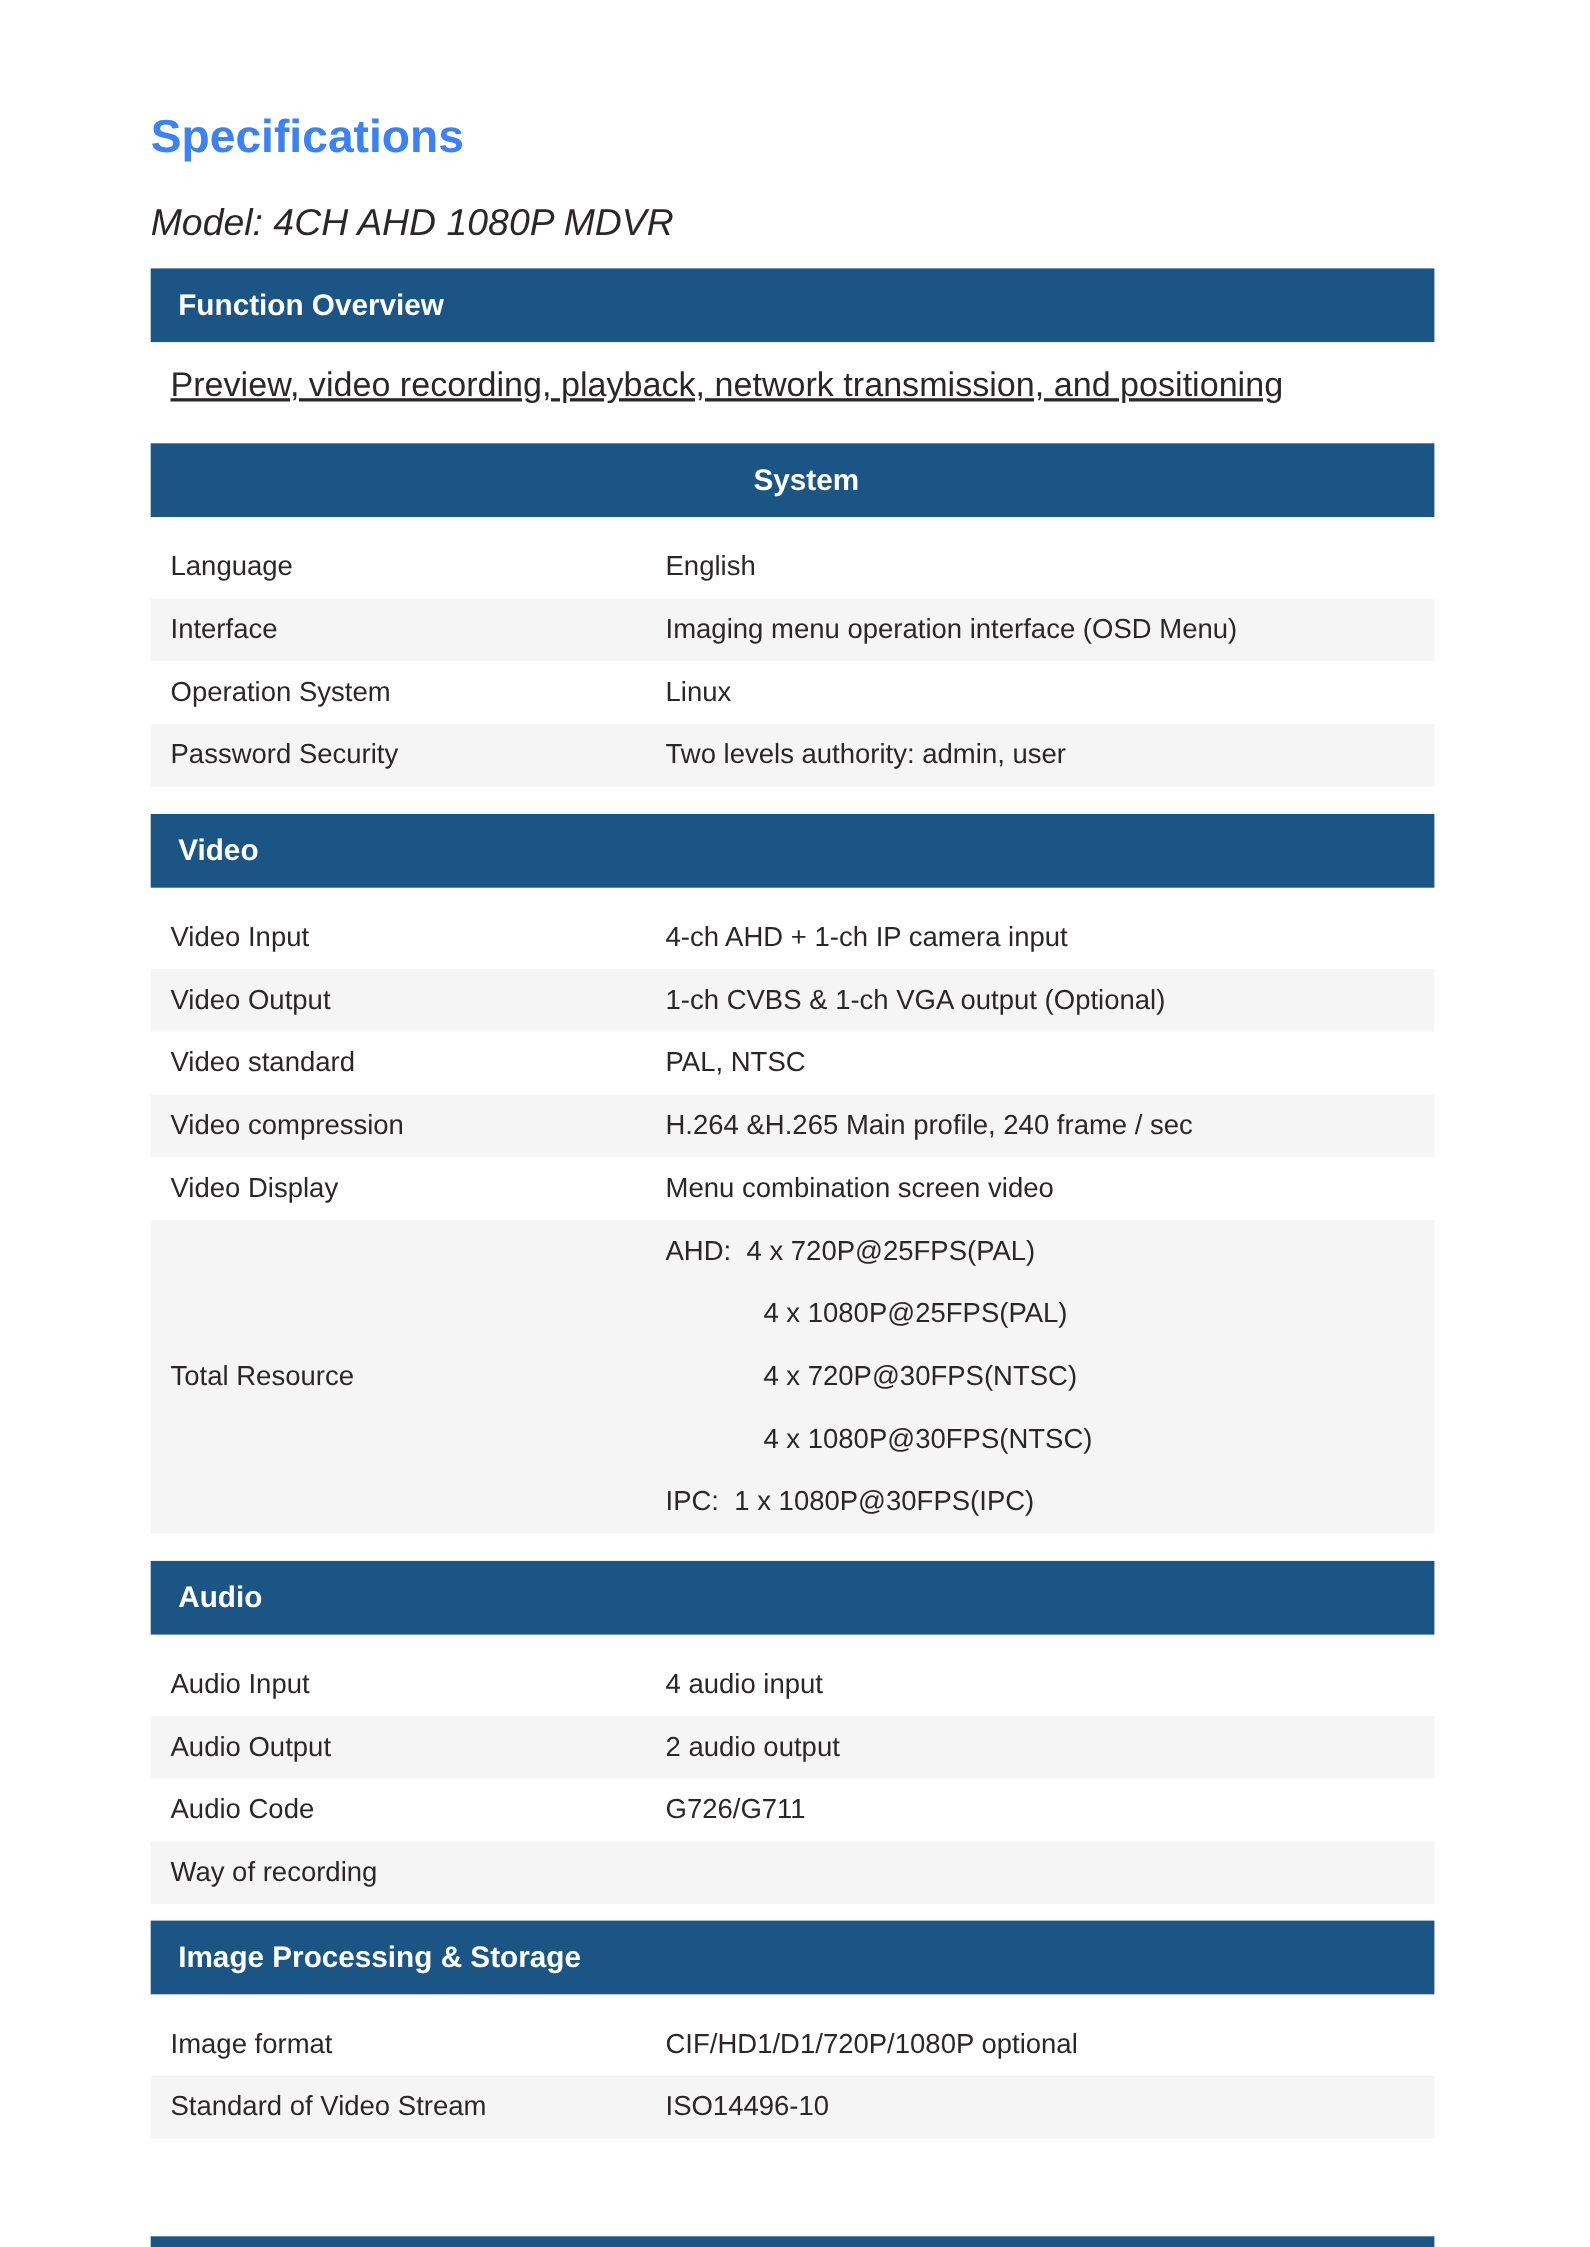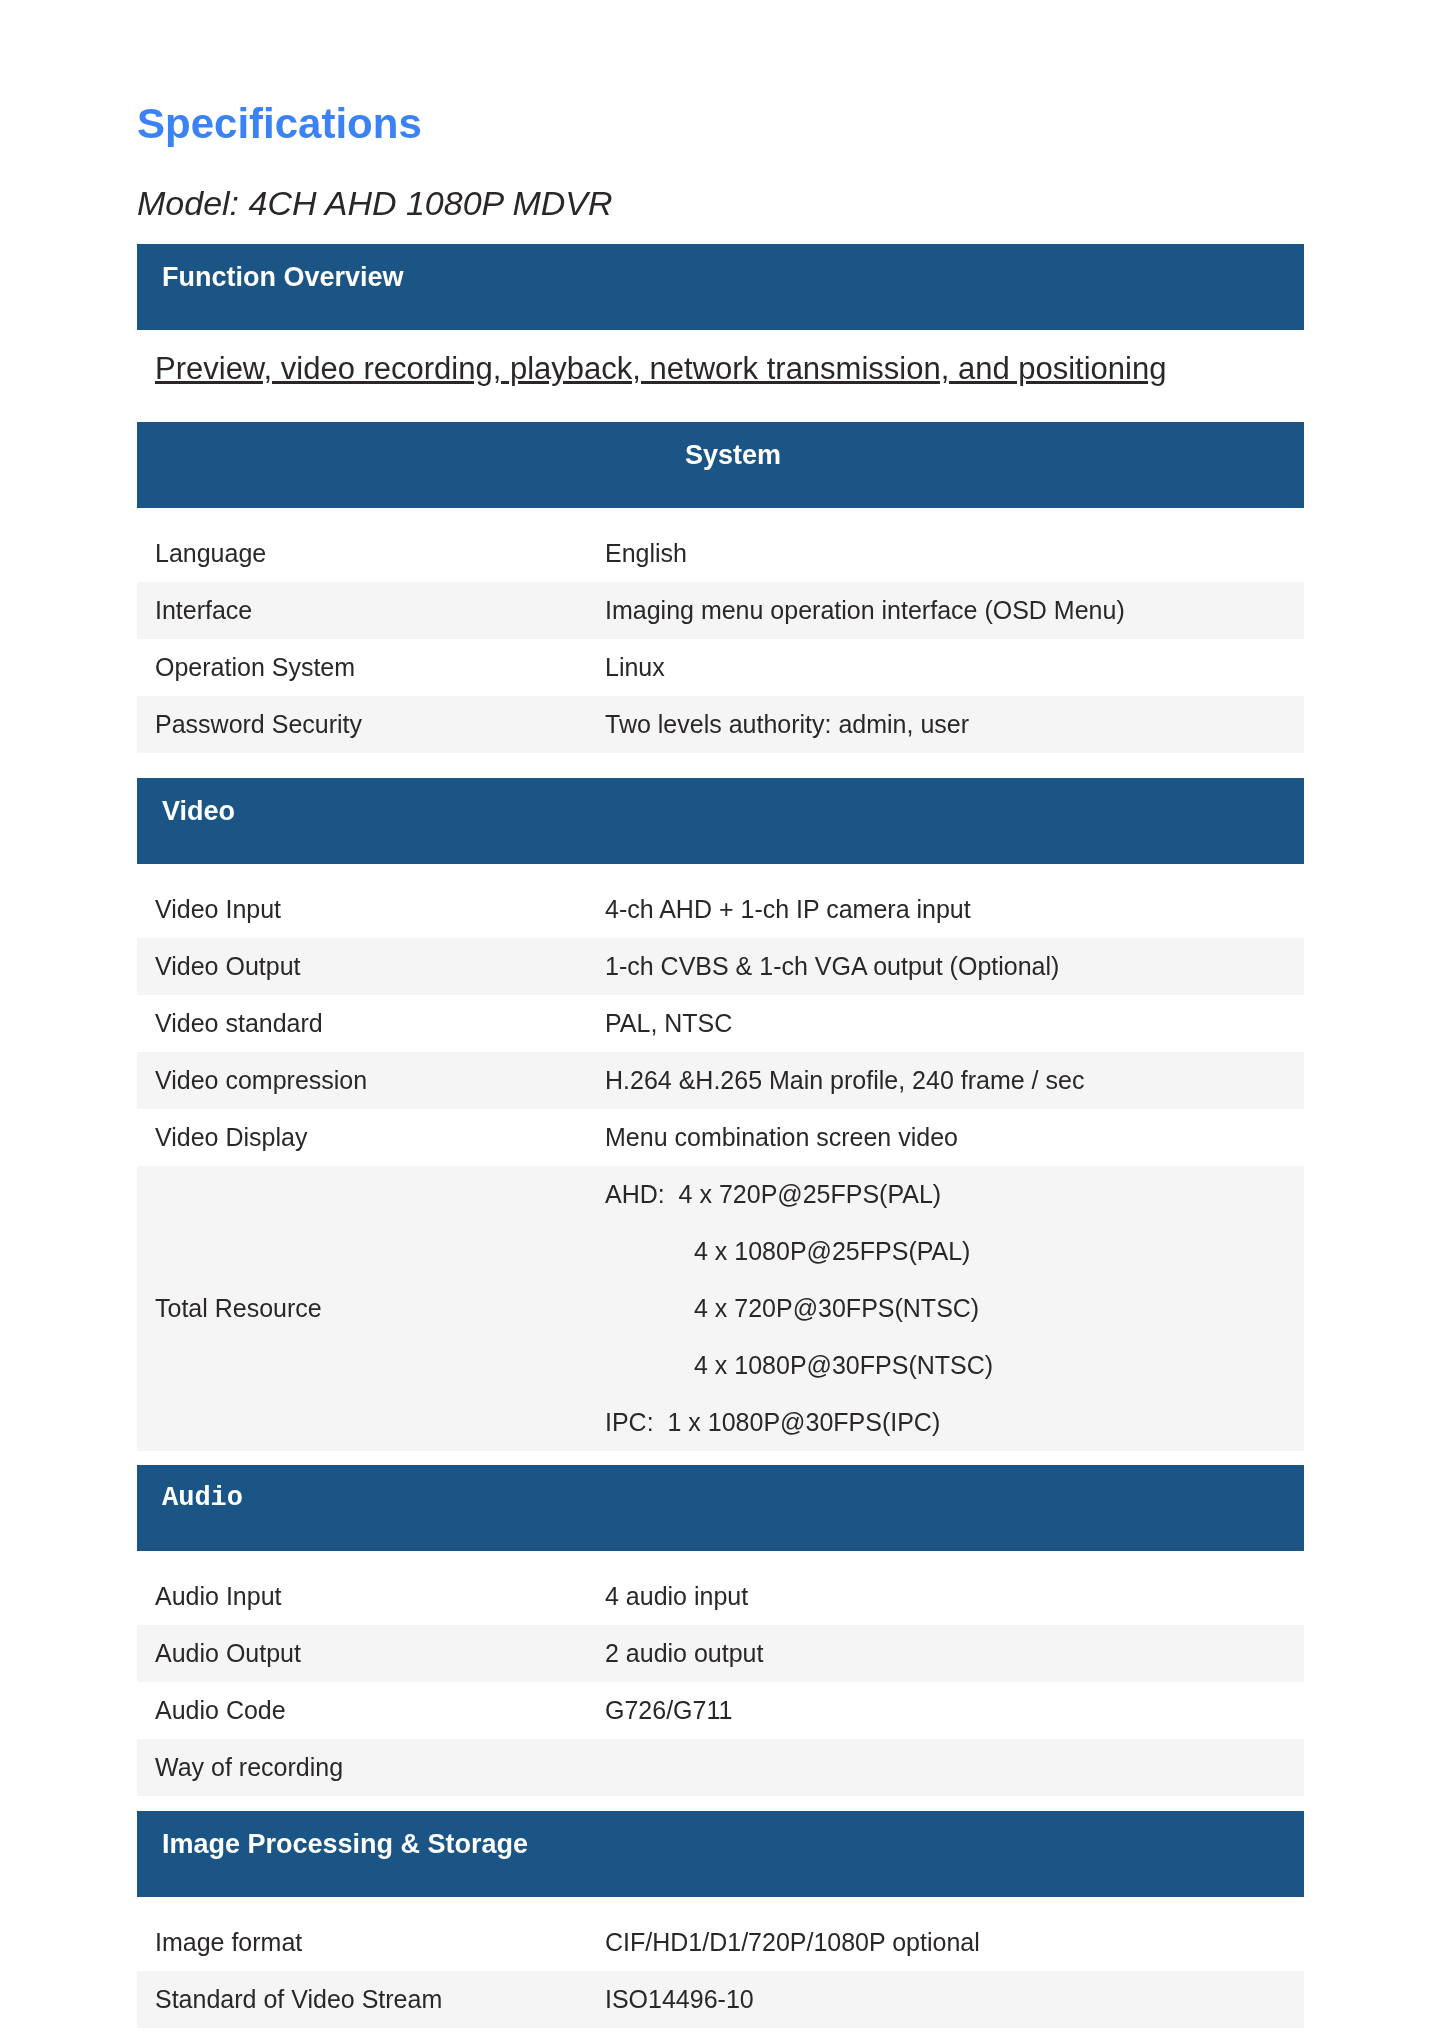--- a/index.html
+++ b/index.html
@@ -23,32 +23,32 @@
     font-weight: bold;
     color: #3b82f6;
   }
   .model-line {
     margin: 40px 0 0 0;
     font-size: 34px;
     line-height: 30px;
     font-style: italic;
   }
   .band {
-    height: 86px;
+    height: 67px;
     background: #1B5586;
     color: #ffffff;
     font-size: 27px;
     font-weight: bold;
     line-height: 67px;
     padding-left: 25px;
   }
   .section-0 .band { margin-top: 26px; }
   .section-1 .band { margin-top: 25px; text-align: center; }
   .section-2 .band { margin-top: 25px; }
-  .section-3 .band { margin-top: 14px; font-family: Liberation Mono, monospace; }
+  .section-3 .band { margin-top: 25px; }
   .section-4 .band { margin-top: 15px; }
   .para {
     margin: 10px 0 0 0;
     padding-left: 18px;
     font-size: 31px;
     line-height: 57px;
     text-decoration: underline;
   }
   .rows { margin-top: 17px; }
   .row { display: flex; align-items: center; }

